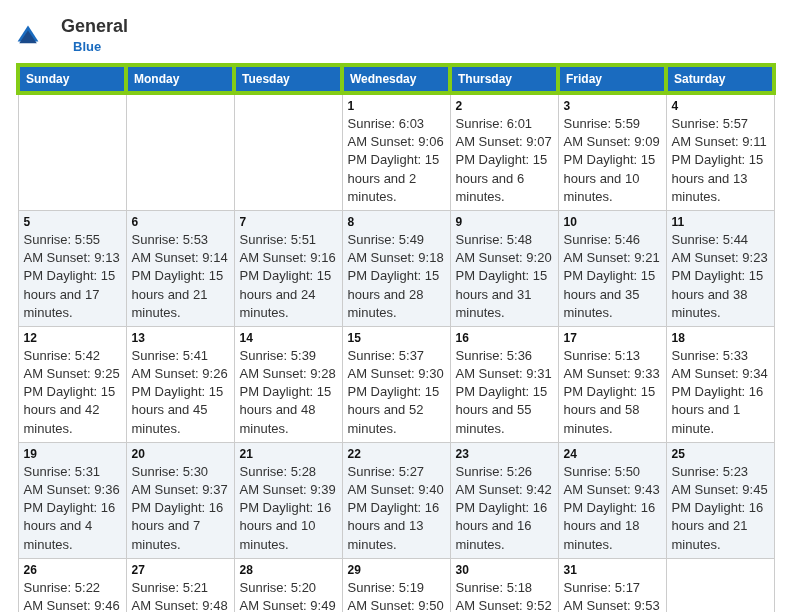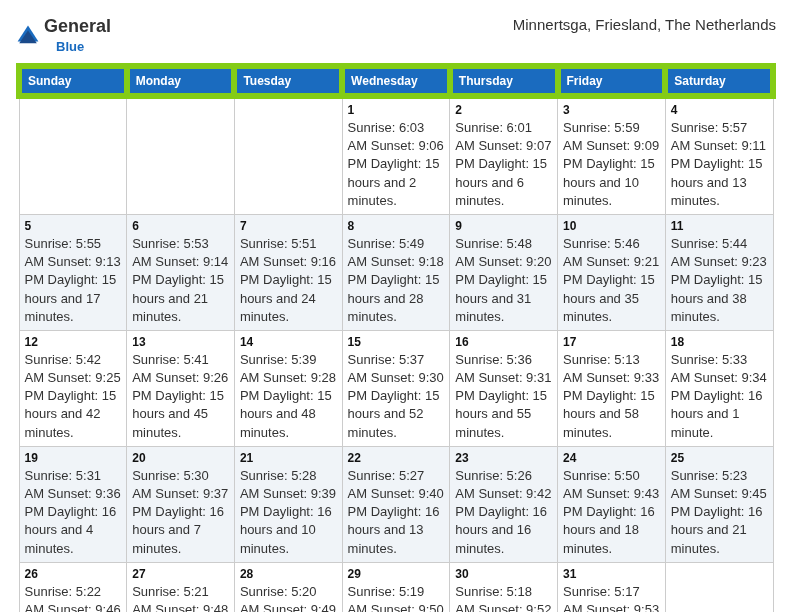--- a/index.html
+++ b/index.html
@@ -12,21 +12,21 @@
     }
     .header-area {
       display: flex;
       justify-content: space-between;
       align-items: flex-start;
       margin-bottom: 8px;
     }
     .logo {
       display: flex;
       align-items: center;
-      gap: 4px;
+      gap: 21px;
     }
     .logo-icon {
       width: 24px;
       height: 24px;
     }
     .title-area {
       text-align: right;
     }
     .calendar-title {
       font-size: 36px;
@@ -42,21 +42,21 @@
       border-collapse: collapse;
       font-size: 11px;
     }
     .calendar-table th {
       background-color: #1a6bbf;
       color: #fff;
       text-align: left;
       padding: 5px 6px;
       font-size: 12px;
       font-weight: bold;
-      border: 6px solid #84cc16;
+      border: 4px solid #84cc16;
     }
     .calendar-table td {
       border: 1px solid #ccc;
       vertical-align: top;
       padding: 4px 5px;
       height: 80px;
       width: 107px;
     }
     .cell-date {
       font-weight: bold;
@@ -88,21 +88,20 @@
     <svg class="logo-icon" viewBox="0 0 30 30" xmlns="http://www.w3.org/2000/svg">
       <polygon points="15,2 28,22 2,22" fill="#1a6bbf"></polygon>
       <polygon points="15,8 26,24 4,24" fill="#1a4a8a"></polygon>
     </svg>
     <div>
       <span style="font-size:18px;font-weight:bold;color:#333;">General</span><br>
       <span style="font-size:13px;font-weight:bold;color:#1a6bbf;margin-left:12px;">Blue</span>
     </div>
   </div>
   <div class="title-area">
-    <div class="calendar-subtitle">Minnertsga, Friesland, The Netherlands</div>
   </div>
 </div>
 
 <table class="calendar-table">
   <thead>
     <tr>
     <th>Sunday</th>
         <th>Monday</th>
         <th>Tuesday</th>
         <th>Wednesday</th>

